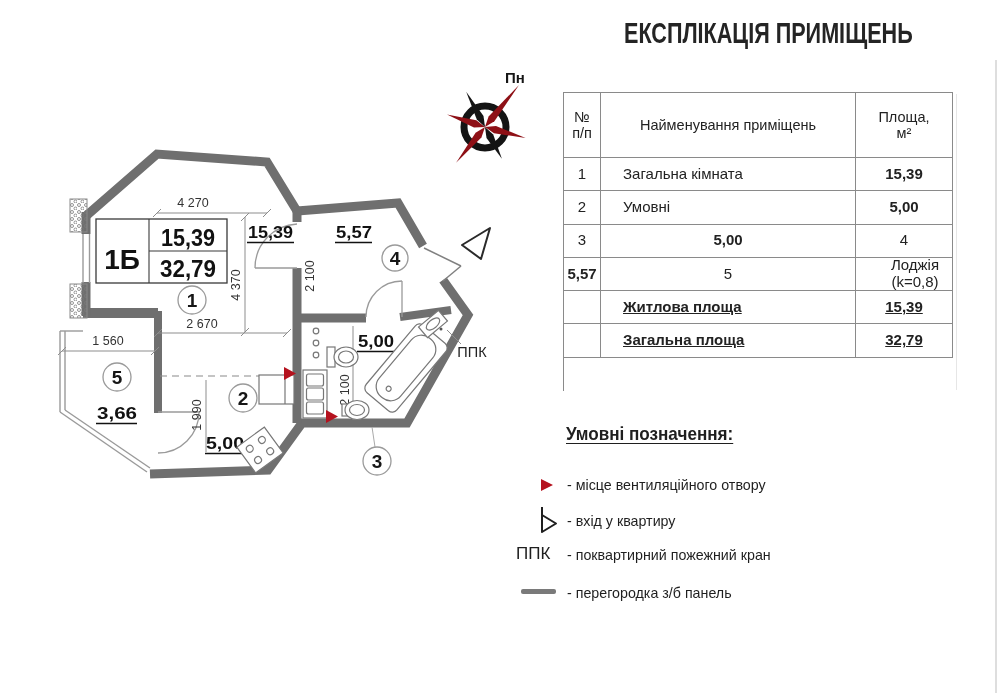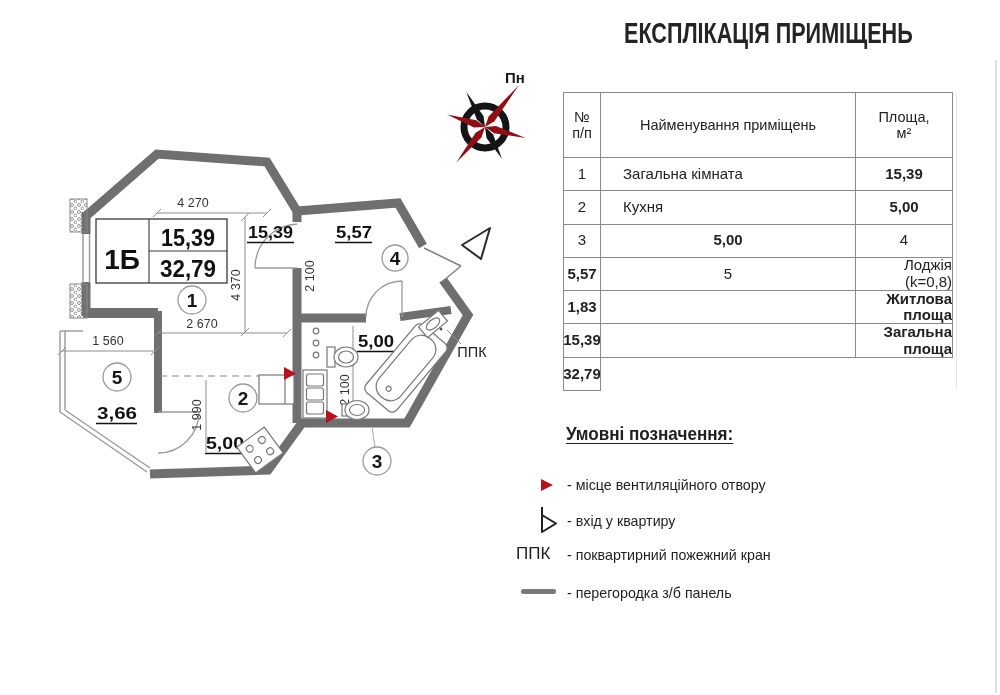--- a/index.html
+++ b/index.html
@@ -12,23 +12,23 @@
              letter-spacing:0px;white-space:nowrap;transform:scaleX(0.72);transform-origin:left top;}
 
   
   .expl-table{position:absolute;left:563px;top:92px;width:389px;
               border-top:1px solid #8a8a8a;border-left:1px solid #8a8a8a;
               display:grid;grid-template-columns:37px 255px 97px;
               grid-template-rows:65px repeat(7,33.3px);font-size:15px;color:#222;}
   .expl-table .cell{border-right:1px solid #8a8a8a;border-bottom:1px solid #8a8a8a;
                     display:flex;align-items:center;justify-content:center;text-align:center;
                     line-height:1.12;overflow:hidden;}
-  .expl-table .name{justify-content:flex-start;text-align:right;padding-left:22px;}
+  .expl-table .name{justify-content:flex-start;text-align:center;padding-left:22px;}
   .expl-table .val{font-weight:600;}
-  .expl-table .total{font-weight:bold;}
+  .expl-table .total{font-weight:bold;text-decoration:underline;}
   .expl-table .hdr{font-size:14.5px;}
 
   
   .legend-heading{position:absolute;left:566px;top:423px;font-size:19px;font-weight:bold;color:#1f1f1f;
                   text-decoration:underline;text-underline-offset:3px;white-space:nowrap;
                   transform:scaleX(0.9);transform-origin:left top;}
   .legend-label{position:absolute;font-size:15px;color:#1f1f1f;white-space:nowrap;
                 transform:scaleX(0.95);transform-origin:left top;}
   .legend-icon{position:absolute;}
   .ppk-symbol{position:absolute;left:516px;top:544px;font-size:17px;color:#1f1f1f;}
@@ -235,32 +235,31 @@
     <div class="cell hdr">
       <span><span>Площа,</span><br>
       <span>м²</span></span>
     </div>
 
     <div class="cell">1</div>
     <div class="cell name">Загальна кімната</div>
     <div class="cell val">15,39</div>
 
     <div class="cell">2</div>
-    <div class="cell name">Кухня</div>
+    <div class="cell name">Умовні</div>
     <div class="cell val">5,00</div>
 
     <div class="cell">3</div>
     <div class="cell val">5,00</div>
 
     <div class="cell">4</div>
     <div class="cell val">5,57</div>
 
     <div class="cell">5</div>
     <div class="cell name">Лоджія (k=0,8)</div>
-    <div class="cell val">1,83</div>
 
     <div class="cell"></div>
     <div class="cell name total">Житлова площа</div>
     <div class="cell val total">15,39</div>
 
     <div class="cell"></div>
     <div class="cell name total">Загальна площа</div>
     <div class="cell val total">32,79</div>
   </div>
 

